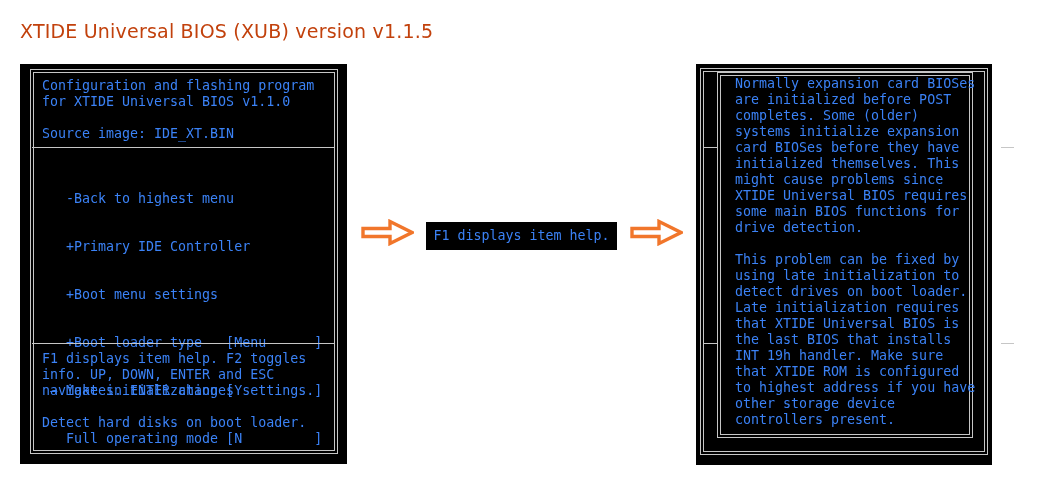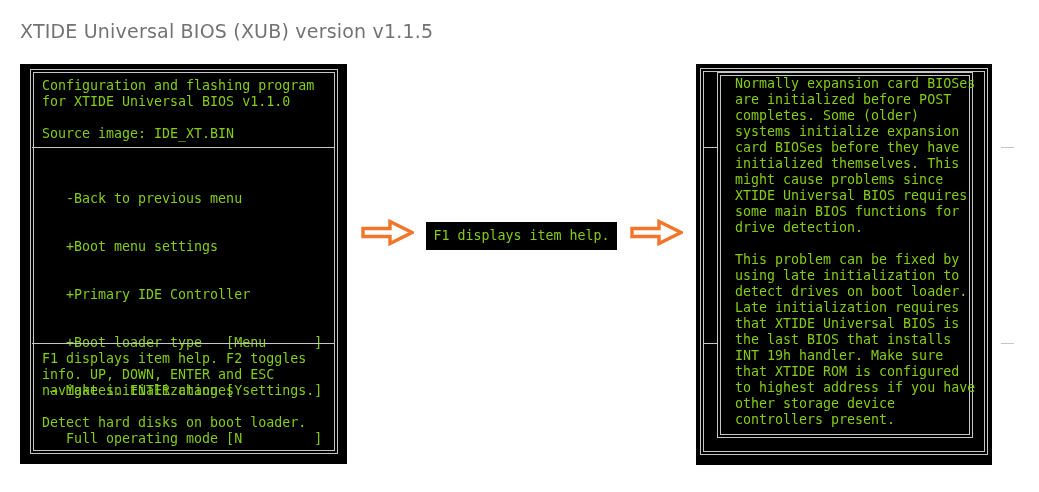--- a/index.html
+++ b/index.html
@@ -2,30 +2,30 @@
 <html><head>
 <meta charset="utf-8">
 <style>
   html,body{margin:0;padding:0;}
   body{
     width:1039px;height:492px;position:relative;background:#ffffff;
     font-family:"DejaVu Sans","Liberation Sans",sans-serif;overflow:hidden;
   }
   .page-title{
     position:absolute;left:20px;top:20px;
-    font-size:19px;color:#737373;letter-spacing:0.2px;
+    font-size:19px;color:#c2410c;letter-spacing:0.2px;
   }
   .screen{position:absolute;background:#000;}
   #panel-config{left:20px;top:64px;width:327px;height:400px;}
   #panel-help{left:696px;top:64px;width:296px;height:401px;}
   .dframe{position:absolute;border:1px solid #c6c6c6;}
   .dframe::after{content:"";position:absolute;inset:2px;border:1px solid #c6c6c6;}
   .mono{
     font-family:"DejaVu Sans Mono","Liberation Mono",monospace;
-    font-size:13.3px;line-height:16px;color:#84cc16;
+    font-size:13.3px;line-height:16px;color:#3b82f6;
     white-space:pre;margin:0;position:absolute;
   }
   .sep{position:absolute;height:1px;background:#c6c6c6;}
   .stub{position:absolute;height:1px;width:13px;background:#c6c6c6;}
   .menu-row{height:16px;}
   #f1box{
     position:absolute;left:426px;top:222px;width:191px;height:28px;
     background:#000;display:flex;align-items:center;justify-content:center;
   }
   #f1box .mono{position:static;text-align:center;}
@@ -40,23 +40,23 @@
   <div class="dframe" style="left:10px;top:5px;right:9px;bottom:10px;"></div>
 
   <pre class="mono" style="left:22px;top:14px;">Configuration and flashing program
 for XTIDE Universal BIOS v1.1.0
 
 Source image: IDE_XT.BIN</pre>
 
   <div class="sep" style="left:12px;top:83px;width:303px;"></div>
 
   <div class="mono" style="left:22px;top:95px;">
-    <div class="menu-row">   -Back to previous menu</div>
+    <div class="menu-row">   -Back to highest menu</div>
+    <div class="menu-row">   +Primary IDE Controller</div>
     <div class="menu-row">   +Boot menu settings</div>
-    <div class="menu-row">   +Primary IDE Controller</div>
     <div class="menu-row">   +Boot loader type   [Menu      ]</div>
     <div class="menu-row"> → Make initialization [Y         ]</div>
     <div class="menu-row">   Full operating mode [N         ]</div>
   </div>
 
   <div class="sep" style="left:12px;top:279px;width:303px;"></div>
 
   <pre class="mono" style="left:22px;top:287px;">F1 displays item help. F2 toggles
 info. UP, DOWN, ENTER and ESC
 navigates. ENTER changes settings.

